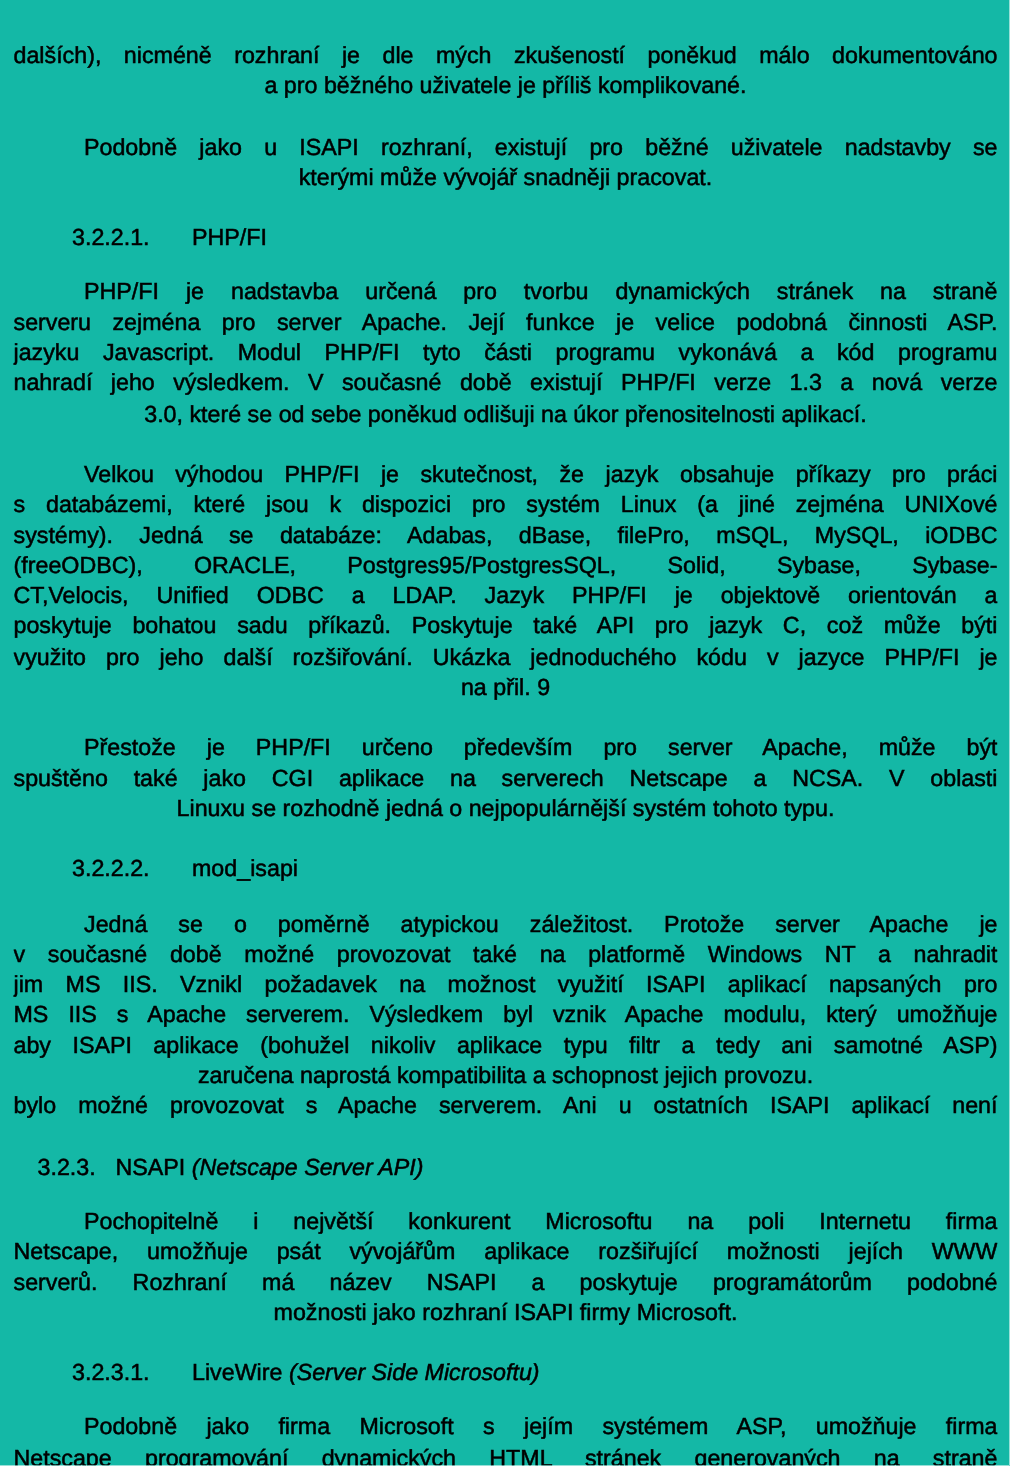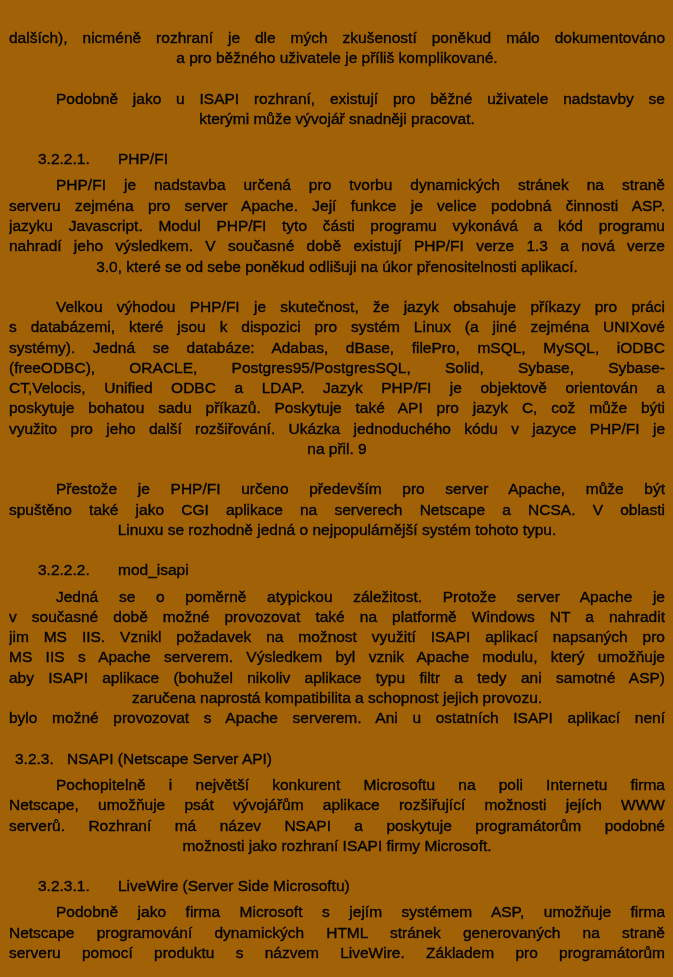--- a/index.html
+++ b/index.html
@@ -4,21 +4,21 @@
 <style>
   html, body {
     margin: 0;
     padding: 0;
     background: #ffffff;
   }
   .page {
     position: relative;
     width: 673px;
     height: 977px;
-    background: #a16207;
+    background: #14b8a6;
     overflow: hidden;
     box-sizing: border-box;
   }
   .content {
     position: absolute;
     top: 28px;
     left: 9px;
     width: 656px;
     color: #000000;
     font-family: "Liberation Sans", "DejaVu Sans", sans-serif;
@@ -37,29 +37,29 @@
   .line.just {
     text-align: justify;
     text-align-last: justify;
   }
   .line.first {
     padding-left: 47px;
   }
   .heading {
     height: 20.3px;
     overflow: hidden;
-    margin: 6px;
+    margin: 16px;
     white-space: nowrap;
   }
   .heading.level4 { padding-left: 23px; }
   .heading.level3 { padding-left: 0; }
   .hnum { display: inline-block; }
   .level4 .hnum { width: 80px; }
   .level3 .hnum { width: 52px; }
-  .it { }
+  .it { font-style: italic; }
 </style>
 </head>
 <body>
 
 <div class="page">
   <div class="content" id="doc-content">
       <div class="para">
         <div class="line just"><span>dalších), nicméně rozhraní je dle mých zkušeností poněkud málo dokumentováno</span></div>
         <div class="line"><span>a pro běžného uživatele je příliš komplikované.</span></div>
       </div>

